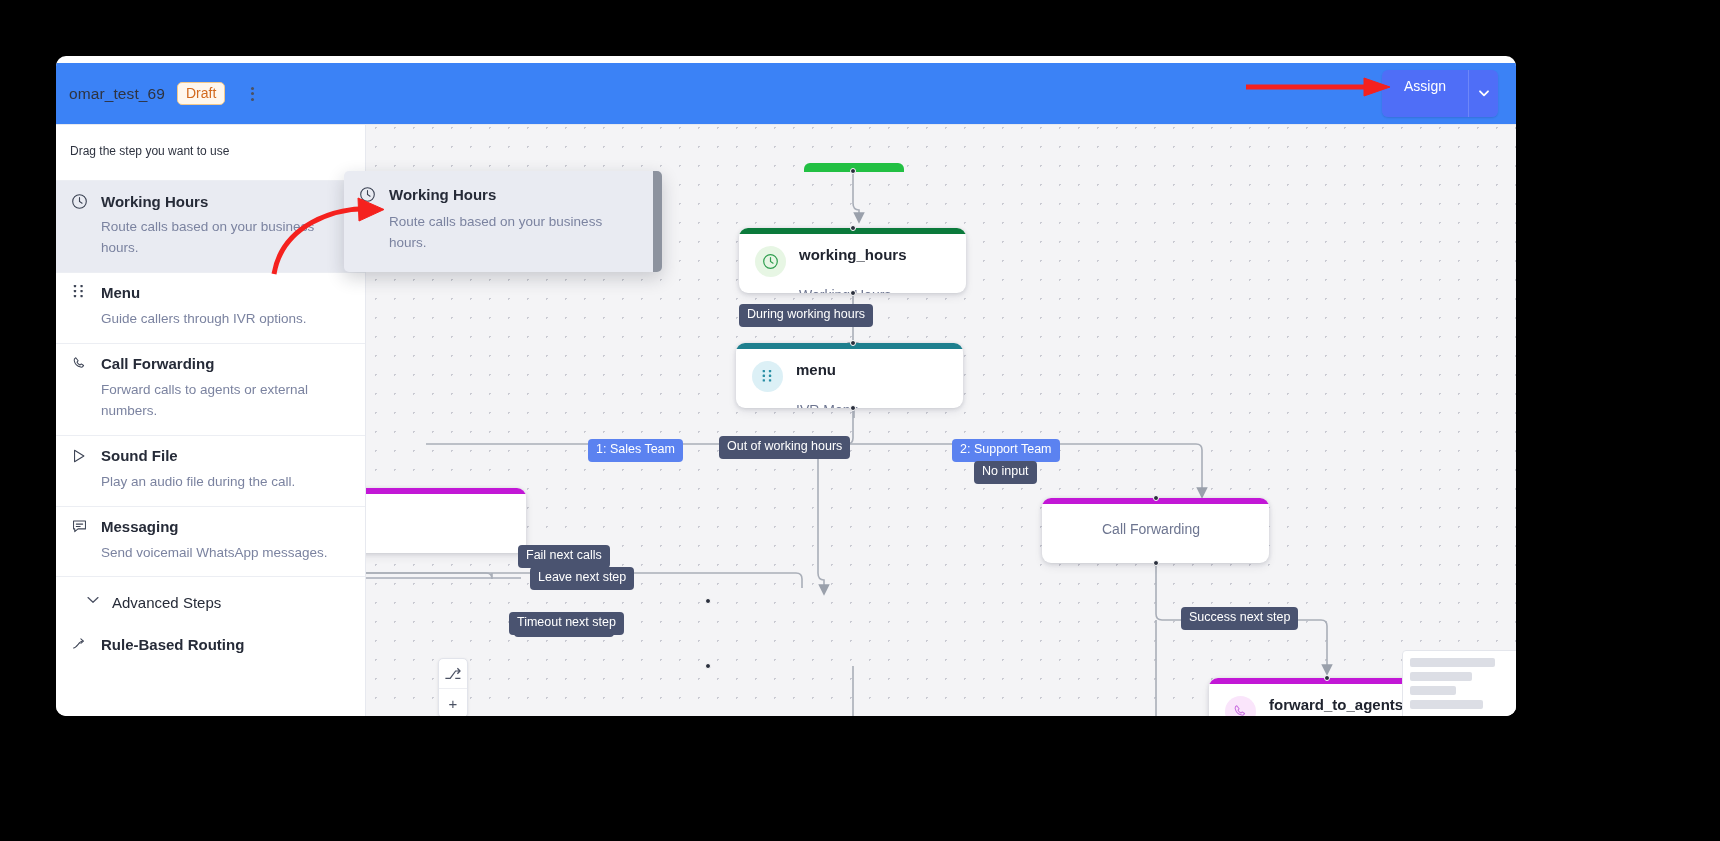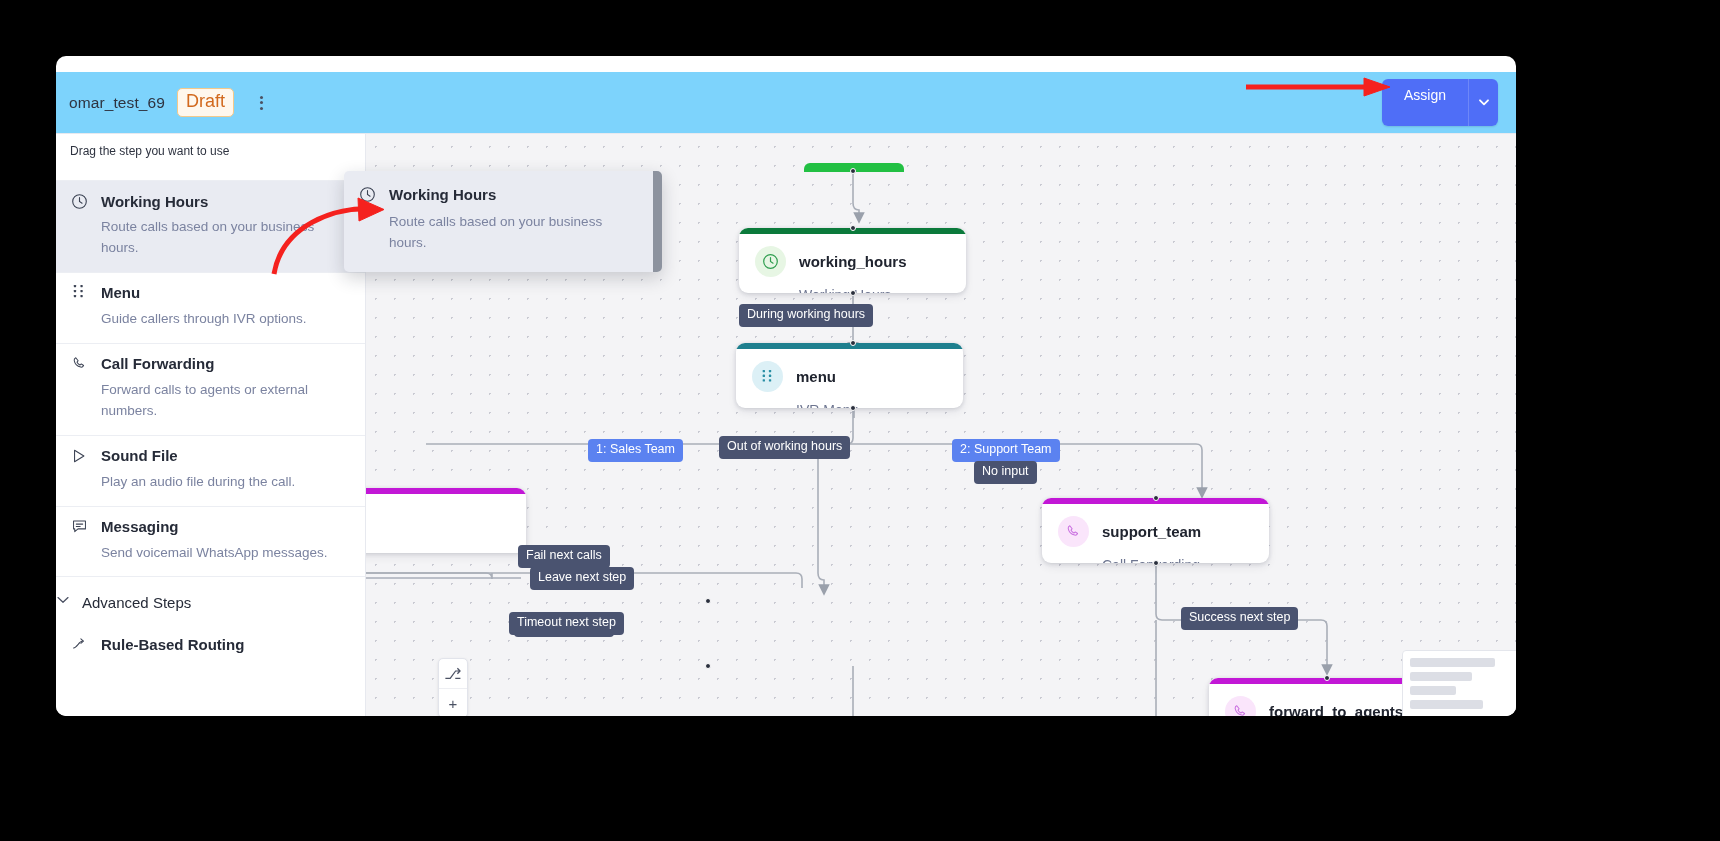--- a/index.html
+++ b/index.html
@@ -14,35 +14,35 @@
     left: 56px; top: 56px;
     width: 1460px; height: 660px;
     background: #ffffff;
     border-radius: 10px;
     overflow: hidden;
     box-shadow: 0 2px 16px rgba(0,0,0,.25);
   }
 
   
   .header {
-    position: absolute; left: 0; top: 16px;
+    position: absolute; left: 0; top: 7px;
     width: 100%; height: 62px;
-    background: #7dd3fc;
+    background: #3b82f6;
     border-bottom: 1px solid #e7e9ef;
     display: flex; align-items: center;
     padding: 0 18px 0 13px;
     z-index: 40;
   }
   .flow-title {
     font-size: 15.5px; color: #2e3340; font-weight: 400;
     letter-spacing: .1px;
   }
   .badge-draft {
     margin-left: 12px;
-    font-size: 18px;
+    font-size: 14px;
     color: #d2691e;
     background: #fff7ed;
     border: 1px solid #f3c98b;
     border-radius: 5px;
     padding: 2px 8px 3px;
     line-height: 1.2;
   }
   .kebab {
     margin-left: 16px;
     width: 22px; height: 22px;
@@ -91,21 +91,21 @@
   .step-row { display: flex; align-items: center; gap: 13px; }
   .step-icon { width: 18px; height: 18px; flex: 0 0 18px; color: #3c4354; display:flex; align-items:center; justify-content:center; }
   .step-title { font-size: 15px; font-weight: bold; color: #262b38; }
   .step-desc {
     font-size: 13.5px; color: #7b83a0;
     margin: 7px 0 0 31px; line-height: 1.55;
     max-width: 250px;
   }
   .section-head {
     display: flex; align-items: flex-start; gap: 12px;
-    padding: 17px 0 14px;
+    padding: 17px 30px 14px;
     border-top: 1px solid #eceef3;
     cursor: pointer;
   }
   .section-head .chev { font-size: 11px; color: #4b5163; width: 14px; text-align:center; }
   .section-head .lbl { font-size: 15px; color: #262b38; font-weight: 400; }
   .adv-item { padding: 10px 14px 14px; }
 
   
   .canvas {
     position: absolute; left: 310px; top: 62px;
@@ -123,21 +123,21 @@
     background: #fff;
     border-radius: 9px;
     box-shadow: 0 1px 4px rgba(30,35,60,.16), 0 4px 10px rgba(30,35,60,.07);
     padding: 13px 16px 15px;
     overflow: hidden;
   }
   .node::before {
     content: ""; position: absolute; left: 0; top: 0; right: 0; height: 6px;
     border-radius: 9px 9px 0 0;
   }
-  .node-row { display: flex; align-items: center; gap: 13px; margin-top: 5px; }
+  .node-row { display: flex; gap: 13px; margin-top: 5px; }
   .node-ico {
     width: 31px; height: 31px; border-radius: 50%;
     display: flex; align-items: center; justify-content: center; flex: 0 0 31px;
   }
   .node-name { font-size: 15px; font-weight: bold; color: #20242f; }
   .node-sub { font-size: 14px; color: #6d7590; margin: 10px 0 0 44px; }
 
   .n-green::before { background: #0b7a3b; }
   .n-green .node-ico { background: #e7f6e4; }
   .n-teal::before  { background: #1d7f8e; }
@@ -422,28 +422,20 @@
 
     <div class="node n-purple" style="left:-110px; top:370px; width:270px; height:65px;">
       <div class="node-row">
 
         <span class="node-name"></span>
       </div>
       <div class="node-sub">...ding</div>
     </div>
 
     <div class="node n-purple" style="left:676px; top:380px; width:227px; height:65px;">
-      <div class="node-row">
-        <span class="node-ico">
-          <svg width="17" height="17" viewBox="0 0 20 20">
-              <path d="M5.6 3.2c-1.3.6-2.1 2-1.8 3.4.7 3.6 4 6.9 7.6 7.6 1.4.3 2.8-.5 3.4-1.8l-2.7-1.9-1.6 1.3c-1.4-.8-2.6-2-3.4-3.4l1.3-1.6z" fill="none" stroke="#c96fe0" stroke-width="1.2" stroke-linejoin="round"></path>
-            </svg>
-        </span>
-        <span class="node-name">support_team</span>
-      </div>
       <div class="node-sub">Call Forwarding</div>
     </div>
     <div class="port" style="left:787px; top:377px;"></div>
     <div class="port" style="left:787px; top:442px;"></div>
 
     <div class="elabel" style="left:152px; top:427px;">Fail next calls</div>
     <div class="elabel" style="left:164px; top:449px;">Leave next step</div>
     <div class="elabel" style="left:148px; top:472px;margin-top:24px;">None next step</div>
     <div class="elabel" style="left:143px; top:494px;">Timeout next step</div>
 

